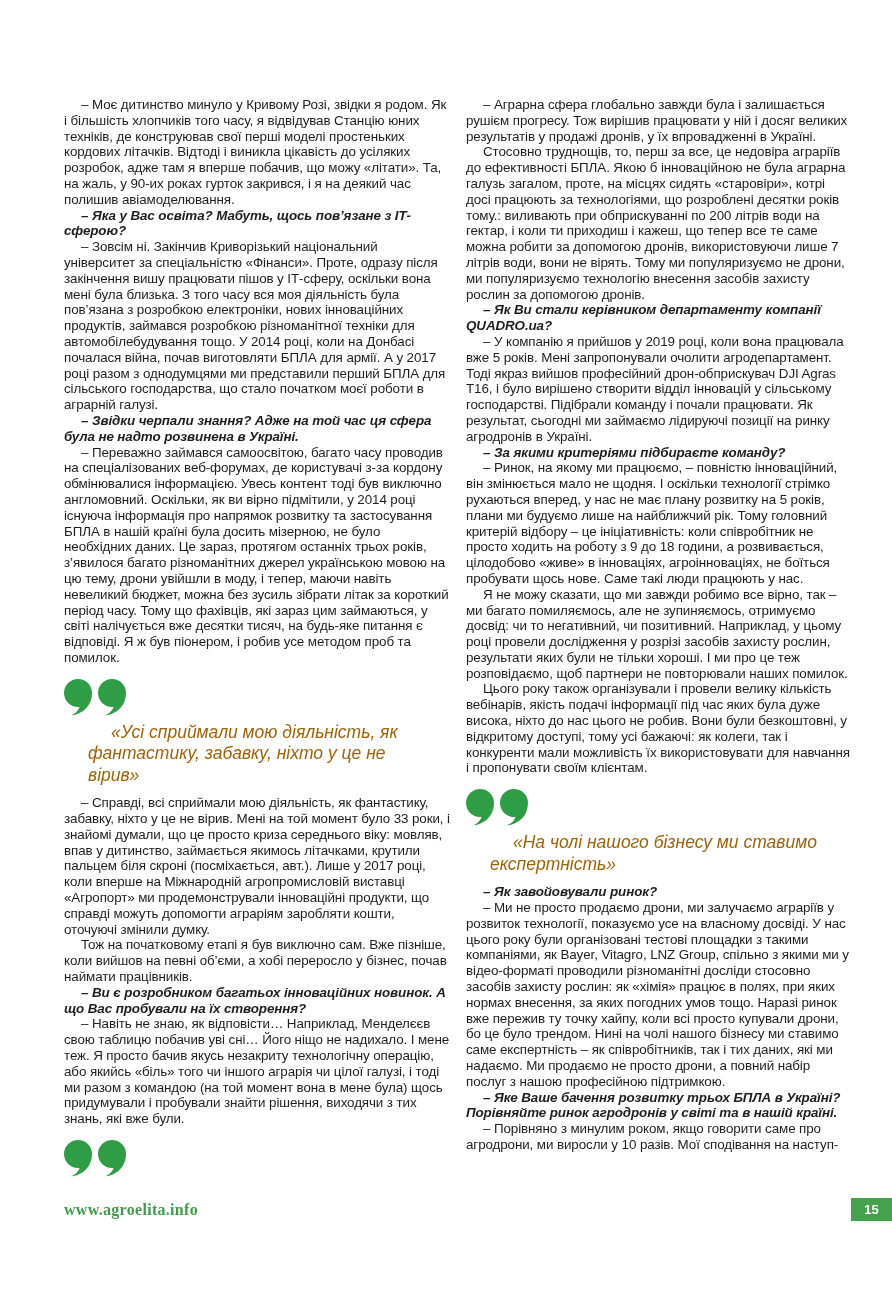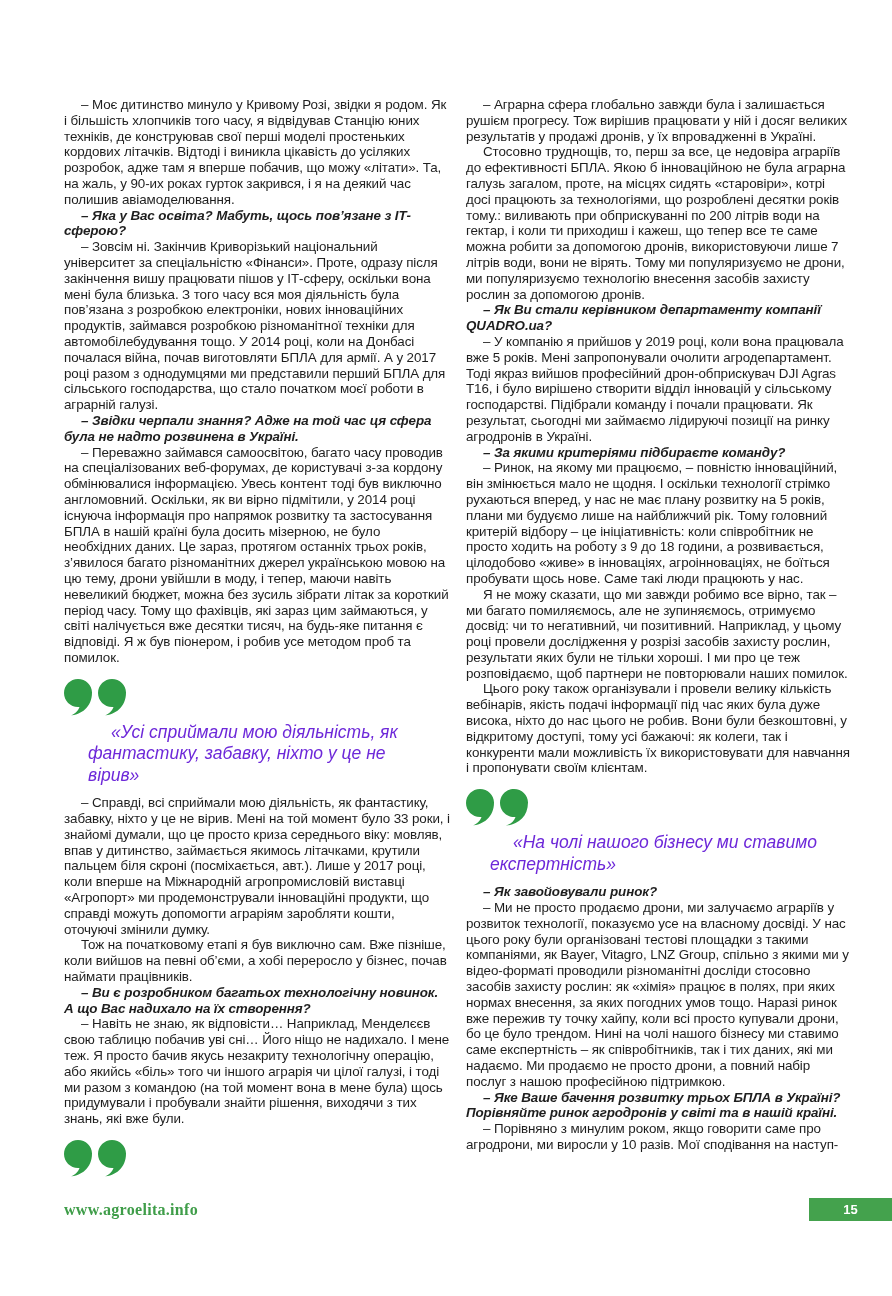--- a/index.html
+++ b/index.html
@@ -20,34 +20,34 @@
   .col-right{left:466px;}
   .col p{margin:0;}
   .col p.answer{text-indent:17px;}
   .col p.question{text-indent:17px;font-weight:bold;font-style:italic;}
   .quote-block{margin:13px 0 9px 0;}
   .qmark{display:block;margin:0 0 6px 0;width:62px;height:37px;}
   .qmark path{fill:#2f9c46;}
   .quote-text{
     font-style:italic;
     font-size:17.5px;line-height:21.5px;
-    color:#6d28d9;
+    color:#a16207;
     padding-left:24px;text-indent:23px;
     max-width:336px;
     letter-spacing:0;
   }
   .footer-site{
     position:absolute;left:64px;top:1201px;
     font-family:"Liberation Serif","DejaVu Serif",serif;
     font-weight:bold;font-size:16px;letter-spacing:0.3px;
     color:#3f9d49;text-decoration:none;cursor:pointer;
   }
   .page-badge{
     position:absolute;right:0;top:1198px;
-    width:83px;height:23px;
+    width:41px;height:23px;
     background:#44a24d;color:#ffffff;
     font-weight:bold;font-size:13px;
     display:flex;align-items:center;justify-content:center;
   }
 </style>
 </head>
 <body>
 
 <div class="page">
   <div class="col col-left" id="col-left">
@@ -58,21 +58,21 @@
       <p class="answer">– Переважно займався самоосвітою, багато часу проводив на спеціалізованих веб-форумах, де користувачі з-за кордону обмінювалися інформацією. Увесь контент тоді був виключно англомовний. Оскільки, як ви вірно підмітили, у 2014 році існуюча інформація про напрямок розвитку та застосування БПЛА в нашій країні була досить мізерною, не було необхідних даних. Це зараз, протягом останніх трьох років, з’явилося багато різноманітних джерел українською мовою на цю тему, дрони увійшли в моду, і тепер, маючи навіть невеликий бюджет, можна без зусиль зібрати літак за короткий період часу. Тому що фахівців, які зараз цим займаються, у світі налічується вже десятки тисяч, на будь-яке питання є відповіді. Я ж був піонером, і робив усе методом проб та помилок.</p>
       <div class="quote-block">
         <svg class="qmark" viewBox="0 0 62 37" xmlns="http://www.w3.org/2000/svg">
           <path d="M14,0 C6.3,0 0,6.3 0,14 C0,21.7 6.3,28 14,28 C14.5,28 15,27.9 15.5,27.9 C14.1,32.3 10.4,35.3 5.8,36.6 C17.2,36 28,28.3 28,13.6 C28,6.1 21.7,0 14,0 Z"></path>
           <path transform="translate(34,0)" d="M14,0 C6.3,0 0,6.3 0,14 C0,21.7 6.3,28 14,28 C14.5,28 15,27.9 15.5,27.9 C14.1,32.3 10.4,35.3 5.8,36.6 C17.2,36 28,28.3 28,13.6 C28,6.1 21.7,0 14,0 Z"></path>
         </svg>
         <p class="quote-text">«Усі сприймали мою діяльність, як фантастику, забавку, ніхто у це не вірив»</p>
       </div>
       <p class="answer">– Справді, всі сприймали мою діяльність, як фантастику, забавку, ніхто у це не вірив. Мені на той момент було 33 роки, і знайомі думали, що це просто криза середнього віку: мовляв, впав у дитинство, займається якимось літачками, крутили пальцем біля скроні (посміхається, авт.). Лише у 2017 році, коли вперше на Міжнародній агропромисловій виставці «Агропорт» ми продемонстрували інноваційні продукти, що справді можуть допомогти аграріям заробляти кошти, оточуючі змінили думку.</p>
       <p class="answer">Тож на початковому етапі я був виключно сам. Вже пізніше, коли вийшов на певні об’єми, а хобі переросло у бізнес, почав наймати працівників.</p>
-      <p class="question">– Ви є розробником багатьох технологічну новинок. А що Вас надихало на їх створення?</p>
+      <p class="question">– Ви є розробником багатьох інноваційних новинок. А що Вас пробували на їх створення?</p>
       <p class="answer">– Навіть не знаю, як відповісти… Наприклад, Менделєєв свою таблицю побачив уві сні… Його ніщо не надихало. І мене теж. Я просто бачив якусь незакриту технологічну операцію, або якийсь «біль» того чи іншого аграрія чи цілої галузі, і тоді ми разом з командою (на той момент вона в мене була) щось придумували і пробували знайти рішення, виходячи з тих знань, які вже були.</p>
       <div class="quote-block">
         <svg class="qmark" viewBox="0 0 62 37" xmlns="http://www.w3.org/2000/svg">
           <path d="M14,0 C6.3,0 0,6.3 0,14 C0,21.7 6.3,28 14,28 C14.5,28 15,27.9 15.5,27.9 C14.1,32.3 10.4,35.3 5.8,36.6 C17.2,36 28,28.3 28,13.6 C28,6.1 21.7,0 14,0 Z"></path>
           <path transform="translate(34,0)" d="M14,0 C6.3,0 0,6.3 0,14 C0,21.7 6.3,28 14,28 C14.5,28 15,27.9 15.5,27.9 C14.1,32.3 10.4,35.3 5.8,36.6 C17.2,36 28,28.3 28,13.6 C28,6.1 21.7,0 14,0 Z"></path>
         </svg>
       </div>
     </div>
   <div class="col col-right" id="col-right">
       <p class="answer">– Аграрна сфера глобально завжди була і залишається рушієм прогресу. Тож вирішив працювати у ній і досяг великих результатів у продажі дронів, у їх впровадженні в Україні.</p>

